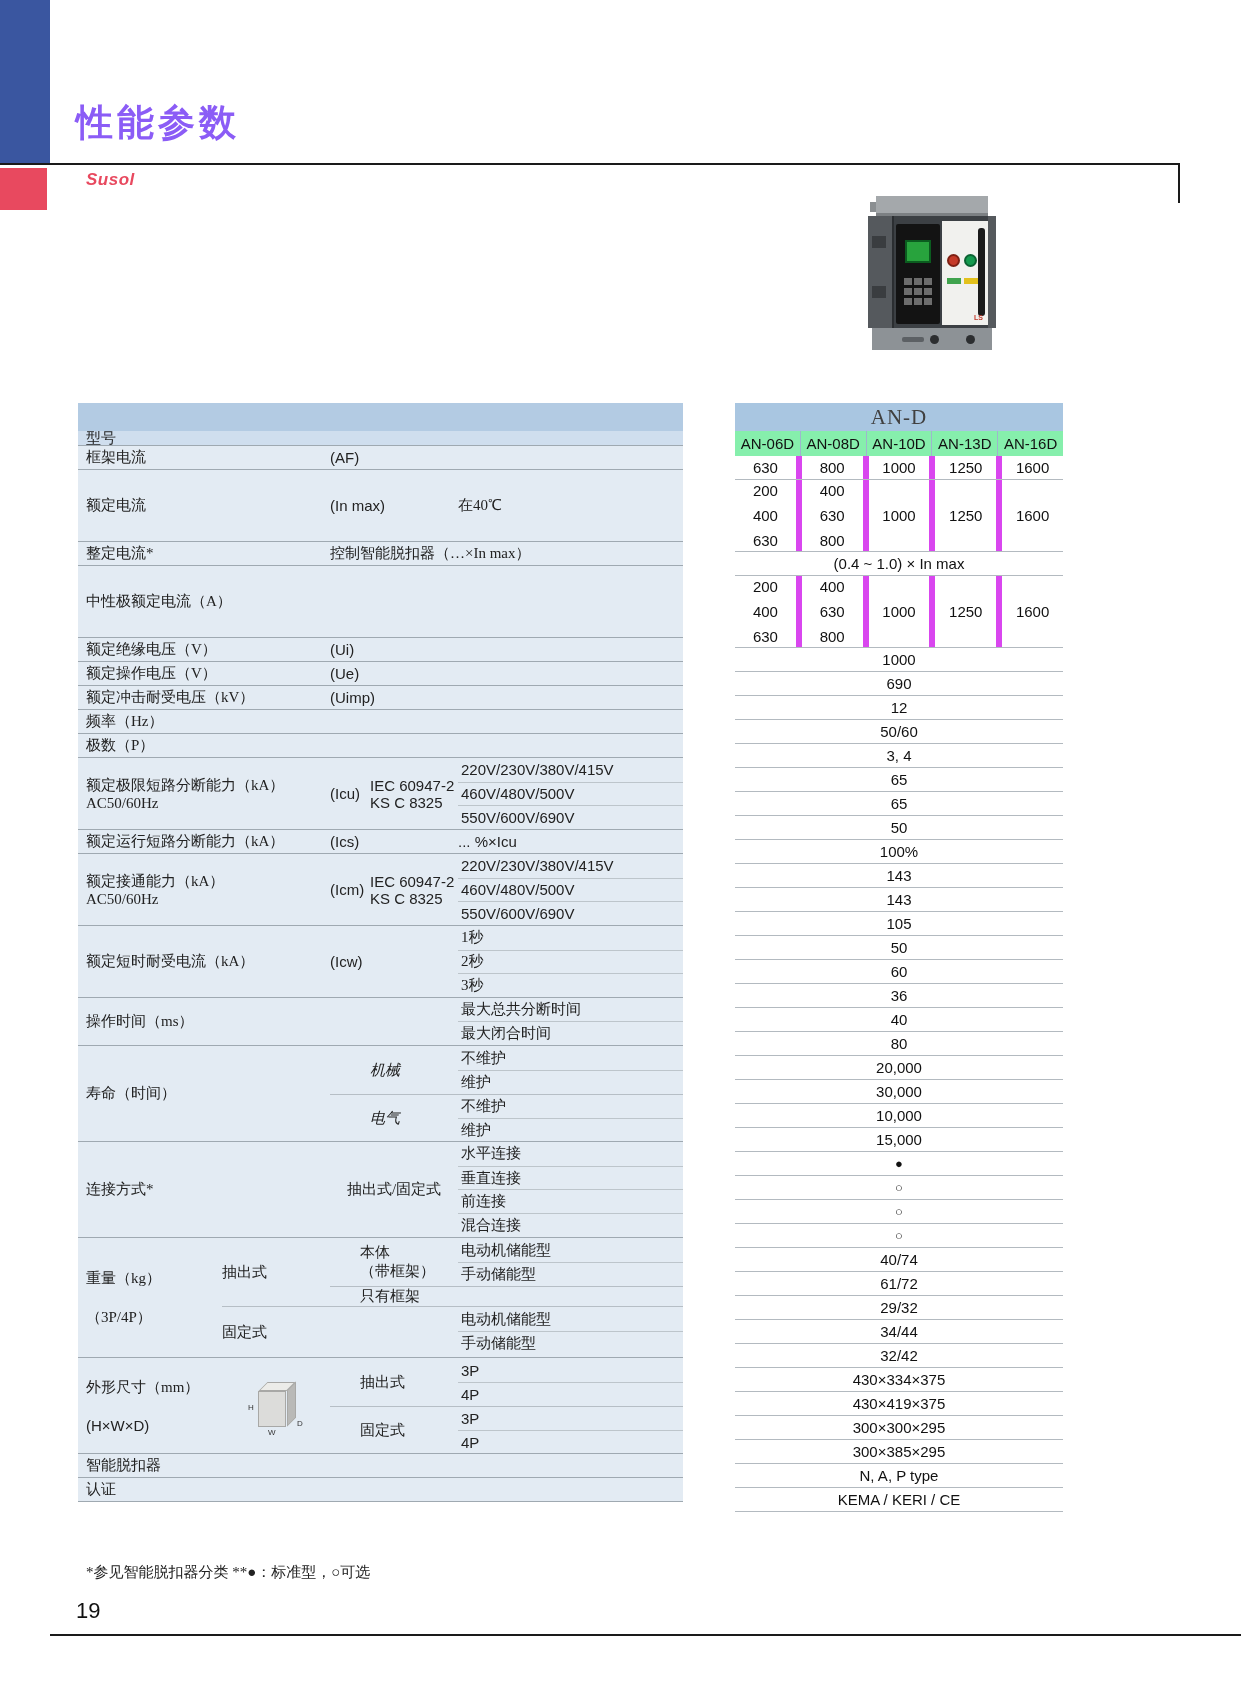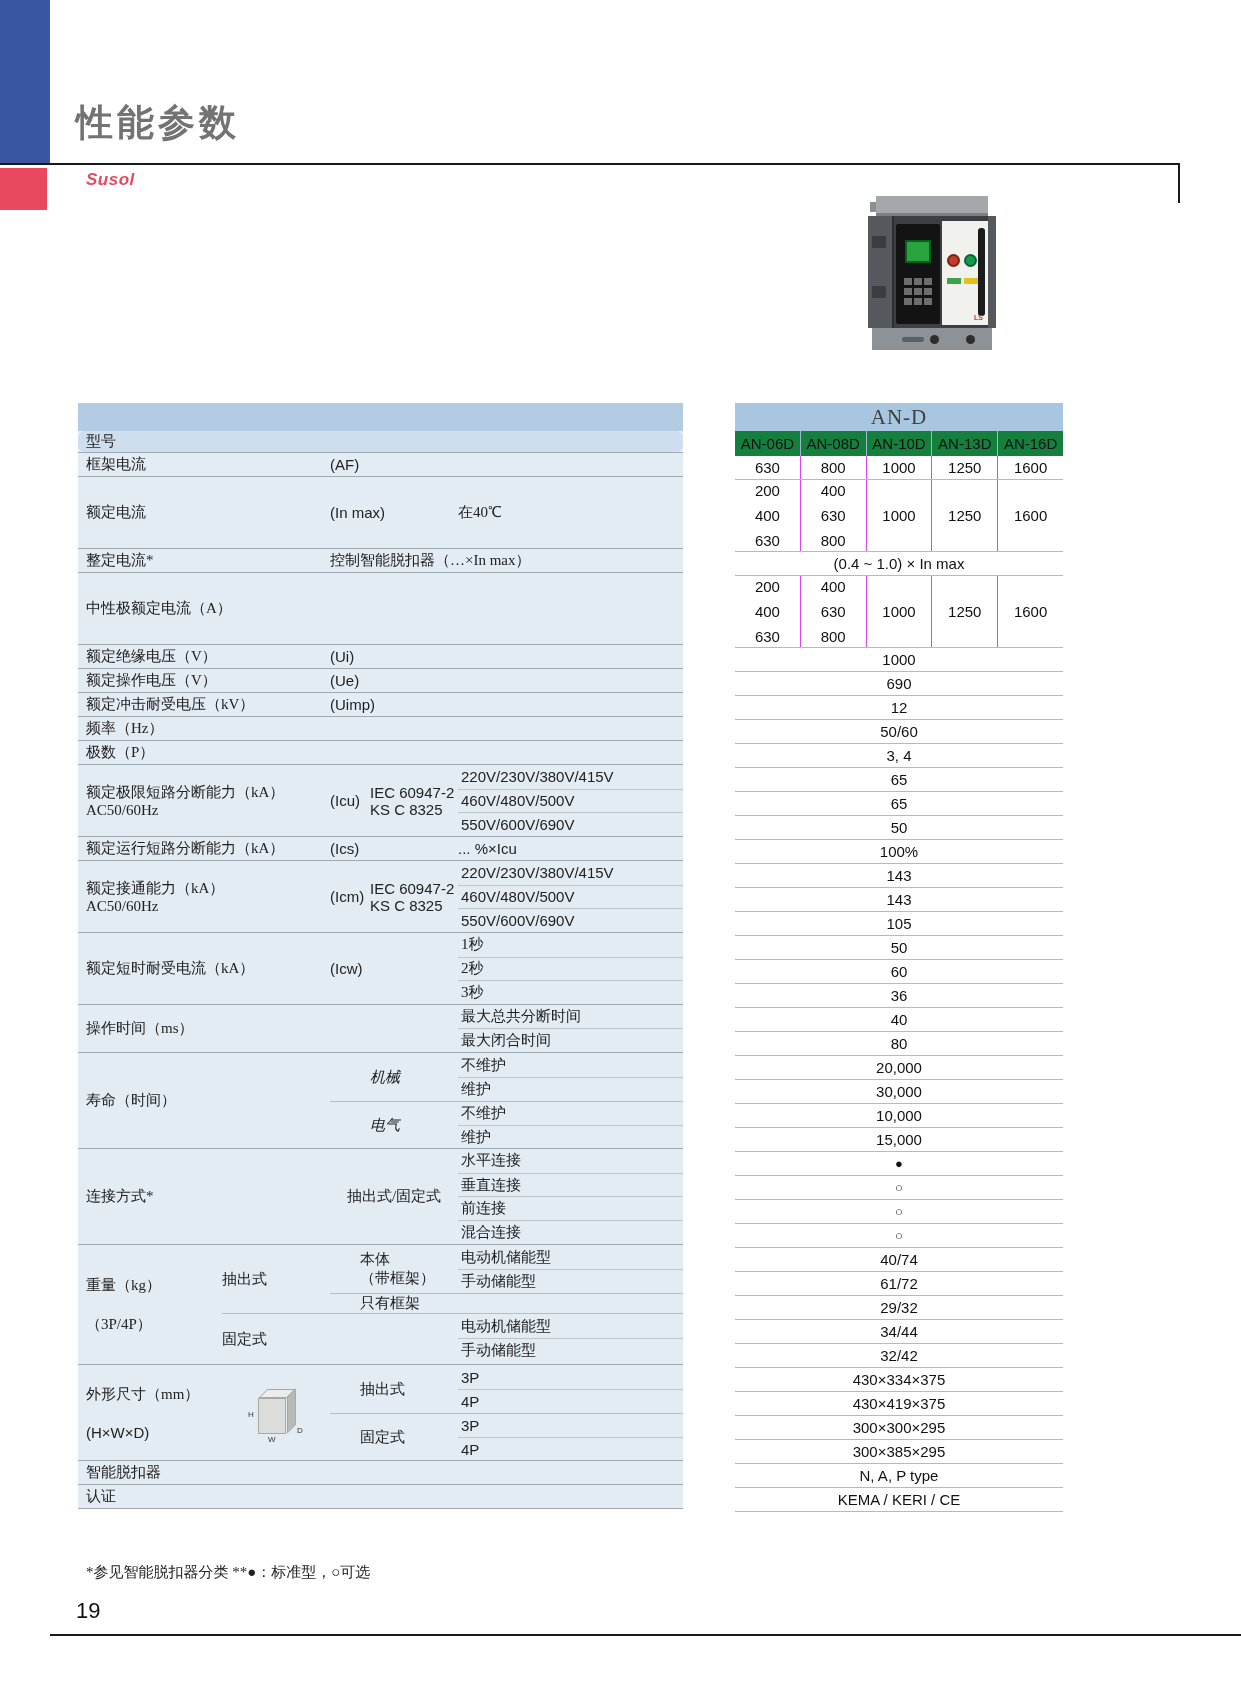--- a/index.html
+++ b/index.html
@@ -9,21 +9,21 @@
     font-family:"Liberation Serif", serif; color:#222;
   }
   .latin { font-family:"Liberation Sans", sans-serif; }
 
   
   .corner-blue { position:absolute; left:0; top:0; width:50px; height:165px; background:#3a56a0; }
   .corner-red  { position:absolute; left:0; top:168px; width:47px; height:42px; background:#e8495f; }
   .title-rule  { position:absolute; left:0; top:163px; width:1180px; height:2px; background:#1a1a1a; }
   .title-tick  { position:absolute; left:1178px; top:165px; width:2px; height:38px; background:#1a1a1a; }
   .page-title  { position:absolute; left:76px; top:98px; font-family:"Liberation Sans",sans-serif;
-                 font-weight:700; font-size:37px; letter-spacing:4px; color:#737373; }
+                 font-weight:700; font-size:37px; letter-spacing:4px; color:#8b5cf6; }
   .brand       { position:absolute; left:86px; top:170px; color:#e8495f; font-family:"Liberation Sans",sans-serif;
                  font-weight:700; font-style:italic; font-size:17px; letter-spacing:.5px; }
   .footnote    { position:absolute; left:86px; top:1563px; font-size:15px; color:#222; }
   .page-num    { position:absolute; left:76px; top:1598px; font-family:"Liberation Sans",sans-serif; font-size:22px; color:#111; }
   .footer-rule { position:absolute; left:50px; top:1634px; width:1191px; height:2px; background:#1a1a1a; }
 
   
   .bk { position:absolute; left:868px; top:196px; width:128px; height:154px; }
   .bk div { position:absolute; }
   .bk-cap    { left:8px; top:0; width:112px; height:20px; background:#a4a8ab; border-bottom:3px solid #7c8083; }
@@ -44,21 +44,21 @@
   .bk-handle { left:110px; top:32px; width:7px; height:88px; background:#1b1b1b; border-radius:3px; }
   .bk-ls     { left:106px; top:118px; font-family:"Liberation Sans",sans-serif; font-size:7px; font-weight:700; color:#c0392b; }
   .bk-base   { left:4px; top:132px; width:120px; height:22px; background:#8d9296; }
   .bk-hole   { top:139px; width:9px; height:9px; border-radius:50%; background:#2c2e30; }
   .bk-slot   { left:34px; top:141px; width:22px; height:5px; background:#5c6064; border-radius:2px; }
 
   
   .lt { position:absolute; left:78px; top:403px; width:605px; background:#e3ebf3;
         font-size:15px; color:#222; border-bottom:1px solid #9fa9b1; }
   .lt-h1 { height:28px; background:#b3cbe3; }
-  .lt-h2 { height:21px; background:#cfdeee; display:flex; align-items:center; padding-left:8px;border-radius:7px; }
+  .lt-h2 { height:14px; background:#cfdeee; display:flex; align-items:center; padding-left:8px; }
   .lrow  { display:flex; border-top:1px solid #9fa9b1; align-items:stretch; }
   .h24{height:24px} .h48{height:48px} .h72{height:72px} .h96{height:96px} .h120{height:120px}
   .cAB   { width:252px; padding-left:8px; display:flex; flex-direction:column; justify-content:center; }
   .cA    { width:144px; padding-left:8px; display:flex; flex-direction:column; justify-content:center;gap:20px; }
   .cB    { width:108px; display:flex; align-items:center; }
   .cC    { width:40px; display:flex; align-items:center; }
   .cCD   { width:128px; display:flex; flex-direction:column; justify-content:center; }
   .cABCD { width:380px; padding-left:8px; display:flex; flex-direction:column; justify-content:center; }
   .cRest { flex:1; display:flex; align-items:center; }
   .cE    { flex:1; display:flex; flex-direction:column; }
@@ -79,26 +79,26 @@
   .dim-side  { position:absolute; left:37px; top:9px; width:9px; height:36px; background:#b9b9b7; border:1px solid #a8a8a6; transform:skewY(-45deg); }
   .dim-h { position:absolute; left:-2px; top:26px; font-size:8px; color:#333; }
   .dim-w { position:absolute; left:18px; top:51px; font-size:8px; color:#333; }
   .dim-d { position:absolute; left:47px; top:42px; font-size:8px; color:#333; }
 
   
   .rt { position:absolute; left:735px; top:403px; width:328px;
         font-family:"Liberation Sans",sans-serif; font-size:15px; color:#111; }
   .rt-h1 { height:28px; background:#a9c6e1; display:flex; align-items:center; justify-content:center;
            font-family:"Liberation Serif",serif; font-size:21px; letter-spacing:1px; color:#404040; }
-  .rt-h2 { height:25px; background:#15803d; display:flex; }
+  .rt-h2 { height:25px; background:#86efac; display:flex; }
   .rt-h2 .mh { flex:1; display:flex; align-items:center; justify-content:center; border-right:1px solid #9db6cd; font-size:15px; }
   .rt-h2 .mh:last-child { border-right:none; }
   .rrow { display:flex; border-bottom:1px solid #b3bac0; }
   .mer  { align-items:center; justify-content:center;text-align:center; }
-  .cols .mc { flex:1; display:flex; align-items:center; justify-content:center; border-right:1px solid #d946ef; }
+  .cols .mc { flex:1; display:flex; align-items:center; justify-content:center; border-right:6px solid #d946ef; }
   .cols .mc:last-child { border-right:none; }
   .mc.stack { flex-direction:column; }
   .mc.stack span { line-height:25px; }
   .circle { font-size:13px; }
 </style>
 </head>
 <body>
 
 <div class="corner-blue"></div>
 <div class="title-rule"></div>

